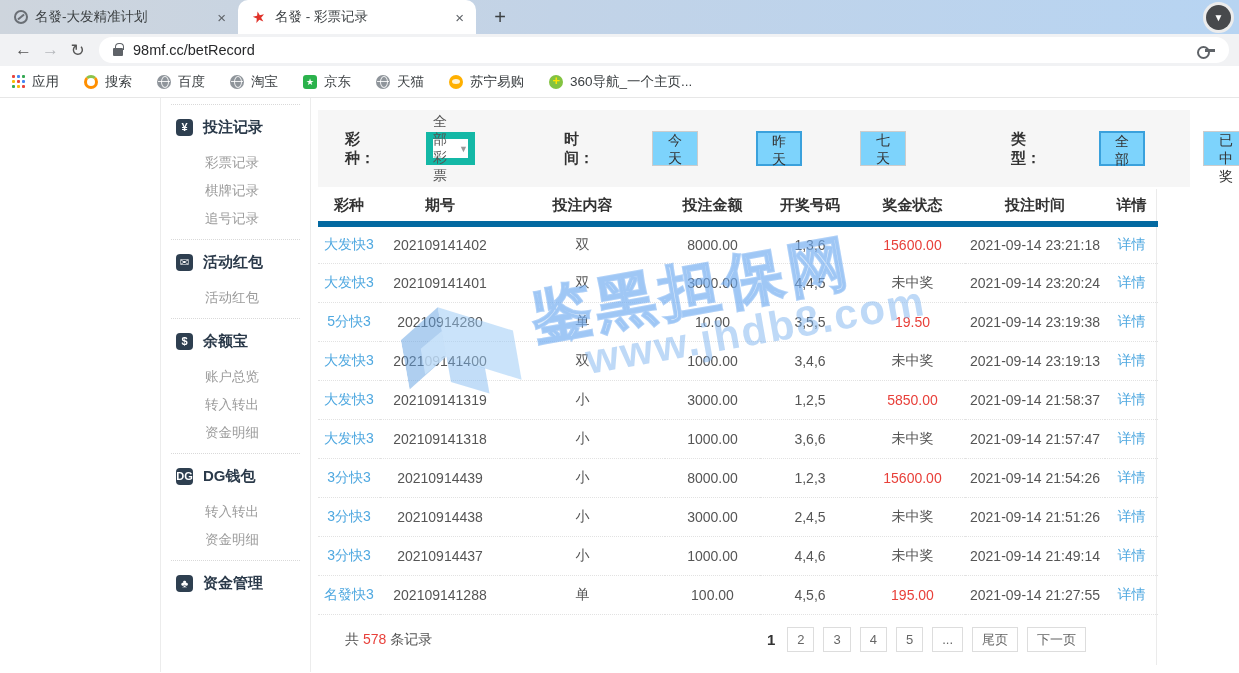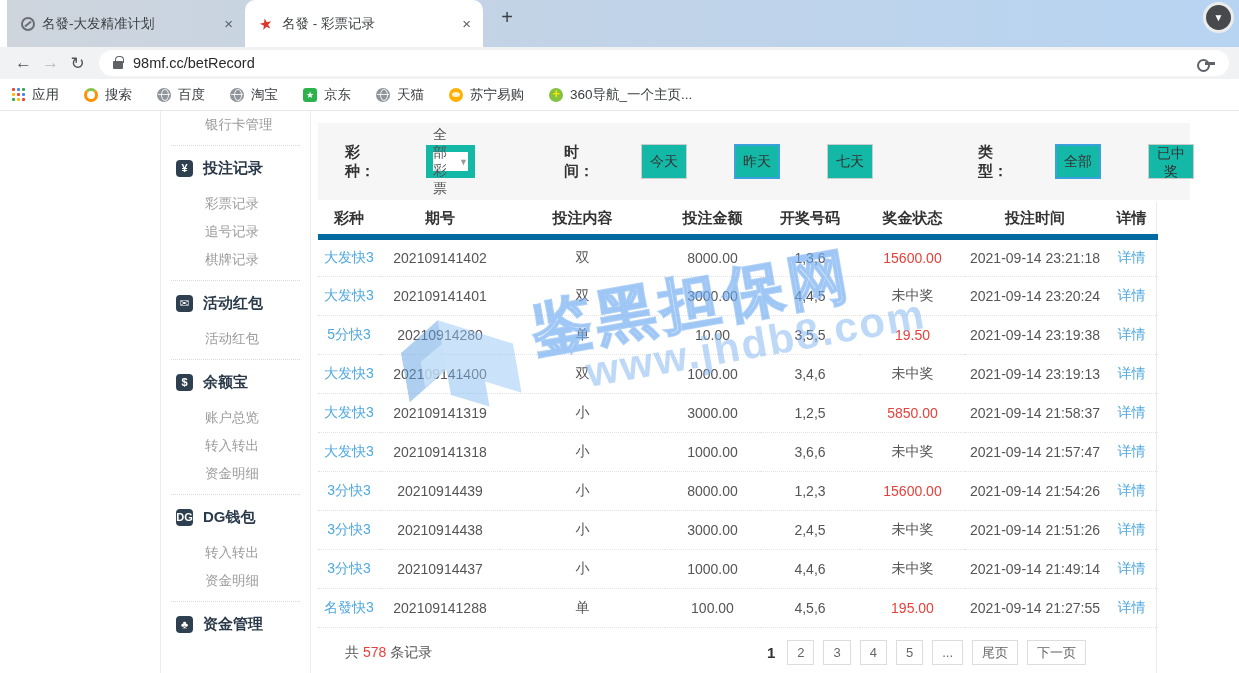--- a/index.html
+++ b/index.html
@@ -1,21 +1,21 @@
 <!DOCTYPE html>
 <html><head>
 <meta charset="utf-8">
 <style>
   * { margin:0; padding:0; box-sizing:border-box; }
   html,body { width:1239px; height:673px; overflow:hidden; background:#fff;
     font-family:"Liberation Sans","DejaVu Sans",sans-serif; }
 
   
-  .tabstrip { height:47px; background:linear-gradient(90deg,#ced5dd,#c2d3e7 45%,#b7d4f2);
-    display:flex; position:relative;margin-left:7px; }
+  .tabstrip { height:34px; background:linear-gradient(90deg,#ced5dd,#c2d3e7 45%,#b7d4f2);
+    display:flex; position:relative; }
   .tab { width:238px; display:flex; align-items:center; padding:0 8px 0 14px;
     font-size:13.5px; color:#3c4043; }
   .tab.active { background:#fff; border-radius:10px 10px 0 0; }
   .tab-title { flex:1; white-space:nowrap; overflow:hidden; margin:0 7px; }
   .tab-close { color:#5f6368; font-size:15px; padding:0 4px; cursor:default; }
   .fav { width:16px; height:16px; flex:none; position:relative; }
   .fav-slash { width:14px; height:14px; border:2px solid #6a6f75; border-radius:50%; }
   .fav-slash::after { content:""; position:absolute; left:1px; top:4px; width:8px; height:2px;
     background:#6a6f75; transform:rotate(-40deg); }
   .fav-star::before { content:"★"; color:#e03229; font-size:15px; line-height:16px;
@@ -80,22 +80,22 @@
   .s-icon[data-name="yuebao-dollar-icon"] { border-radius:50%; }
 
   .main { position:absolute; left:318px; top:0; width:872px; height:100%; }
   .filter-bar { position:absolute; left:0; top:12px; width:872px; height:77px; background:#f6f6f6;
     display:flex; align-items:center;gap:39px; }
   .f-label { font-weight:bold; color:#333; font-size:15px; margin-left:27px; }
   .f-label.t2 { margin-left:50px; } .f-label.t3 { margin-left:66px; }
   .select { width:108px; height:33px; background:#fff; border:7px solid #14b8a6; margin-left:12px;
     display:flex; align-items:center; justify-content:center; gap:12px; color:#555; font-size:14px; cursor:pointer; }
   .caret { font-size:9px; color:#999; }
-  .fbtn { min-width:46px; height:35px; background:#14b8a6; border:1px solid #ccc; margin-left:8px;
-    font-size:14px; color:#333; padding:0 2px; font-family:inherit; cursor:pointer; }
+  .fbtn { min-width:46px; height:35px; background:#7dd3fc; border:1px solid #ccc; margin-left:19px;
+    font-size:14px; color:#333; padding:0 10px; font-family:inherit; cursor:pointer; }
   .fbtn.selected { border:2px solid #3aa1dc; }
 
   .tbl-wrap { position:absolute; left:0; top:91px; width:839px; border-right:1px solid #ebebeb; }
   table { width:100%; border-collapse:collapse; table-layout:fixed; font-size:14px; color:#555; }
   th { font-size:15px; color:#333; height:35px; border-bottom:6px solid #0369a1; text-align:center; font-weight:bold; }
   td { height:39px; text-align:center; border-bottom:1px dotted #e2e2e2; }
   td.lottery, td.detail { color:#4fa8e0; cursor:pointer; }
   td.prize.win { color:#e8403a; }
 
   .tfoot { display:flex; justify-content:space-between; align-items:center; height:50px;
@@ -179,43 +179,39 @@
       <div class="bm" data-name="bookmark-item">
         <span class="bm-ic bm-nav" data-name="nav-360-icon"></span>
         <span data-name="bookmark-label">360导航_一个主页...</span>
       </div>
   </div>
 </div>
 
 <div class="page" data-name="page-content">
 
   <div class="sidebar" data-name="sidebar">
-      <div class="entry sub" data-name="sidebar-entry">
-        
-        <span class="s-label" data-name="sidebar-entry-label">银行卡管理</span>
-      </div>
       <div class="entry divider" data-name="sidebar-entry">
         
         
       </div>
       <div class="entry section" data-name="sidebar-entry">
         <span class="s-icon" data-name="money-bag-icon">¥</span>
         <span class="s-label" data-name="sidebar-entry-label">投注记录</span>
       </div>
       <div class="entry sub" data-name="sidebar-entry">
         
         <span class="s-label" data-name="sidebar-entry-label">彩票记录</span>
       </div>
       <div class="entry sub" data-name="sidebar-entry">
         
+        <span class="s-label" data-name="sidebar-entry-label">棋牌记录</span>
+      </div>
+      <div class="entry sub" data-name="sidebar-entry">
+        
         <span class="s-label" data-name="sidebar-entry-label">追号记录</span>
-      </div>
-      <div class="entry sub" data-name="sidebar-entry">
-        
-        <span class="s-label" data-name="sidebar-entry-label">棋牌记录</span>
       </div>
       <div class="entry divider" data-name="sidebar-entry">
         
         
       </div>
       <div class="entry section" data-name="sidebar-entry">
         <span class="s-icon" data-name="red-packet-icon">✉</span>
         <span class="s-label" data-name="sidebar-entry-label">活动红包</span>
       </div>
       <div class="entry sub" data-name="sidebar-entry">

